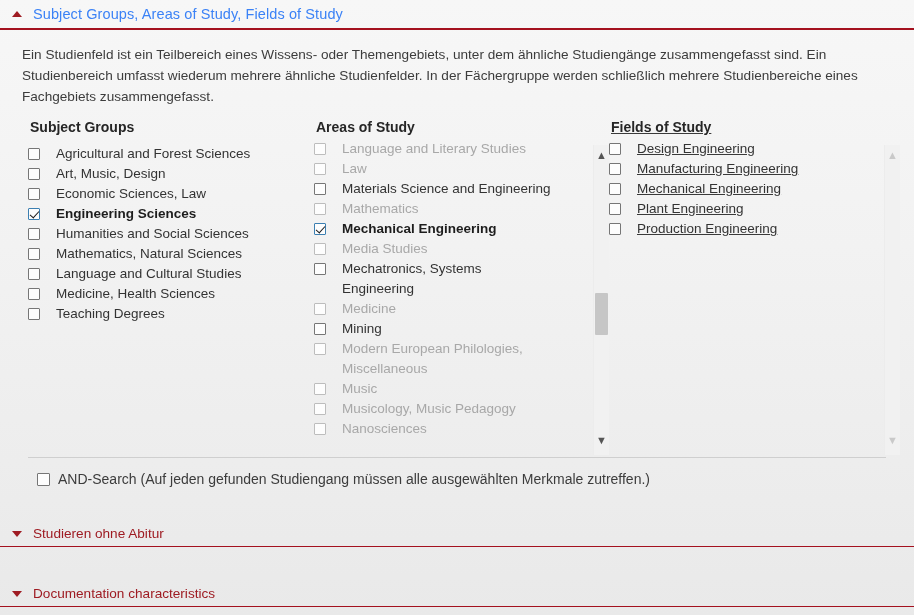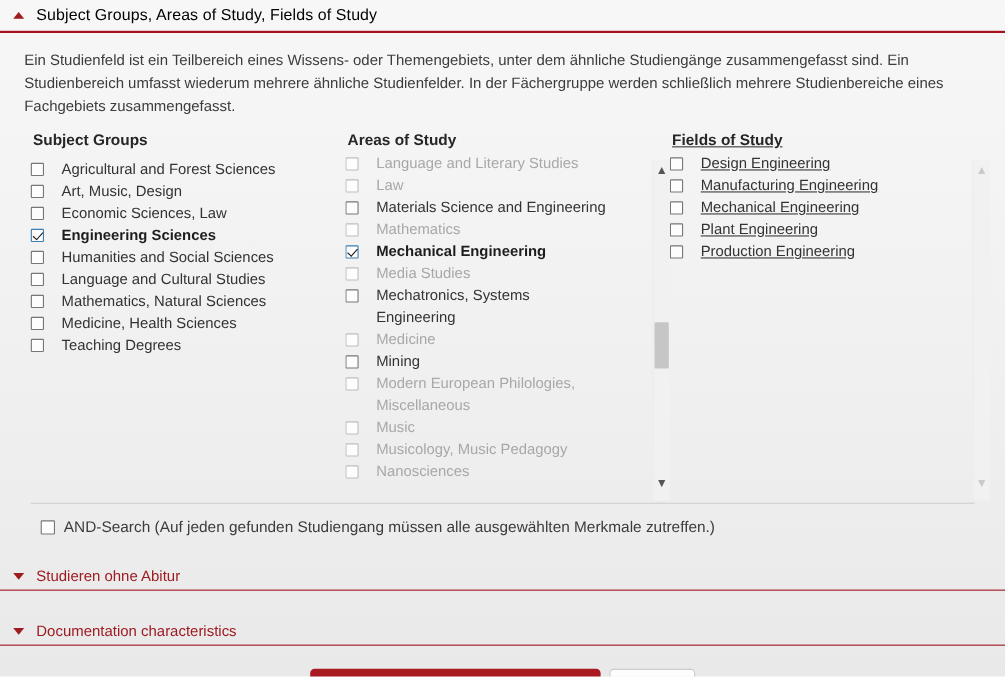--- a/index.html
+++ b/index.html
@@ -28,21 +28,21 @@
   }
   .panel-head .tri {
     width: 0; height: 0;
     border-left: 5px solid transparent;
     border-right: 5px solid transparent;
     border-bottom: 6px solid #9e1b22;
     margin-right: 11px;
     margin-top: -1px;
   }
   .panel-head .title {
-    color: #000000;
+    color: #3b82f6;
     font-size: 14.5px;
     letter-spacing: .1px;
   }
 
   
   .intro {
     padding: 14px 22px 6px 22px;
     line-height: 21px;
     font-size: 13.6px;
     color: #3c3c3c;
@@ -161,21 +161,21 @@
     display: flex;
     align-items: center;
     padding: 13px 0 0 37px;
     font-size: 14px;
     color: #3c3c3c;
   }
   .and-row .cb { margin-top: 1px; margin-right: 8px; width: 13px; height: 13px; }
 
   
   .collapsed {
-    margin-top: 24px;
+    margin-top: 34px;
     height: 26px;
     border-bottom: 1px solid #a4111f;
     display: flex;
     align-items: center;
     padding-left: 12px;
     box-sizing: border-box;
   }
   .collapsed .tri {
     width: 0; height: 0;
     border-left: 5px solid transparent;
@@ -255,25 +255,25 @@
         <div class="item checked">
           <span class="cb on"></span>
           <span class="lbl">Engineering Sciences</span>
         </div>
         <div class="item">
           <span class="cb"></span>
           <span class="lbl">Humanities and Social Sciences</span>
         </div>
         <div class="item">
           <span class="cb"></span>
+          <span class="lbl">Mathematics, Natural Sciences</span>
+        </div>
+        <div class="item">
+          <span class="cb"></span>
           <span class="lbl">Language and Cultural Studies</span>
-        </div>
-        <div class="item">
-          <span class="cb"></span>
-          <span class="lbl">Mathematics, Natural Sciences</span>
         </div>
         <div class="item">
           <span class="cb"></span>
           <span class="lbl">Medicine, Health Sciences</span>
         </div>
         <div class="item">
           <span class="cb"></span>
           <span class="lbl">Teaching Degrees</span>
         </div>
       </div>

